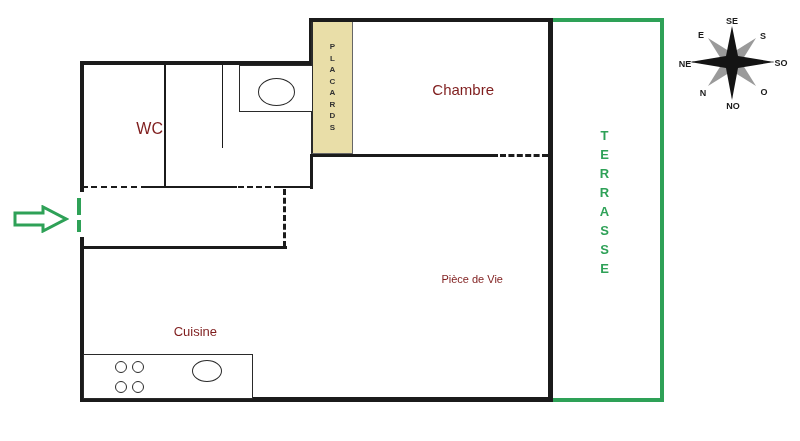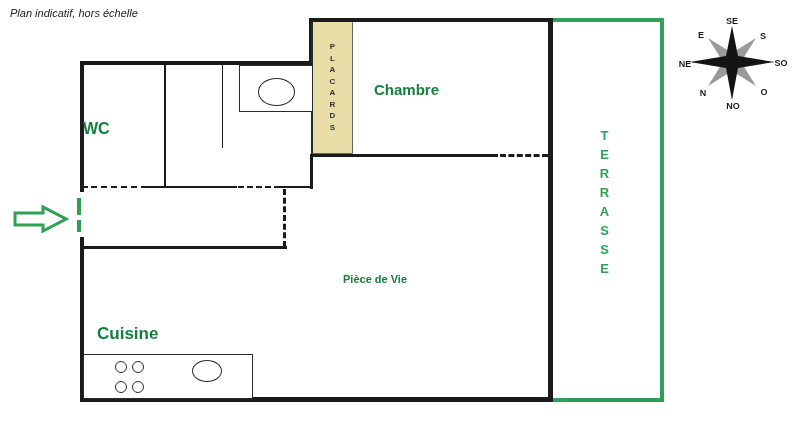--- a/index.html
+++ b/index.html
@@ -9,39 +9,38 @@
     --compass_gray:#9a9a9a;
   }
   *{box-sizing:border-box;margin:0;padding:0}
   body{background:#fff;font-family:"Liberation Sans",sans-serif;}
   .plan{position:relative;width:800px;height:441px;background:#ffffff;overflow:hidden;}
   .abs{position:absolute;}
   .w{position:absolute;background:var(--wall);}
   .dash-h{position:absolute;border-top:2px dashed var(--wall);}
   .dash-h-thick{position:absolute;border-top:3px dashed var(--wall);}
   .dash-v{position:absolute;border-left:3px dashed var(--wall);}
-  .lbl{position:absolute;font-weight:bold;color:#15803d;text-align:left;}
+  .lbl{position:absolute;font-weight:normal;color:#7f1d1d;text-align:right;}
   .note{position:absolute;font-style:italic;font-size:11px;color:#222;font-weight:normal;}
   .fixture{position:absolute;border:1.5px solid #2a2a2a;background:#fff;}
   .round{border-radius:50%;}
   .placards{position:absolute;background:var(--placard_fill);
     border-left:2px solid #2a2a2a;border-right:1px solid #666;border-bottom:1px solid #666;
     display:flex;align-items:center;justify-content:center;}
   .vtext{writing-mode:vertical-rl;text-orientation:upright;font-weight:bold;}
   .placards .vtext{font-size:8px;letter-spacing:2.5px;color:#333;}
   .terrasse-box{position:absolute;border:4px solid var(--green);border-left:none;background:transparent;}
   .terrasse-lbl{position:absolute;font-size:13px;letter-spacing:4px;color:var(--green);}
   .green-dash{position:absolute;background:var(--green);}
 </style>
 </head>
 <body>
 
 <div class="plan">
 
-  <div class="note" style="left:10px;top:7px;">Plan indicatif, hors échelle</div>
 
   <div class="terrasse-box" style="left:553px;top:18px;width:111px;height:384px;"></div>
   <div class="terrasse-lbl vtext" style="left:597px;top:128px;">TERRASSE</div>
 
   <div class="w" style="left:80px;top:61px;width:233px;height:4px;"></div>
   <div class="w" style="left:309px;top:20px;width:4px;height:43px;"></div>
   <div class="w" style="left:309px;top:18px;width:244px;height:4px;"></div>
   <div class="w" style="left:548px;top:18px;width:5px;height:384px;"></div>
   <div class="w" style="left:80px;top:397px;width:473px;height:5px;"></div>
   <div class="w" style="left:80px;top:61px;width:4px;height:131px;"></div>
@@ -76,21 +75,21 @@
 
   <svg class="abs" style="left:13px;top:205px;" width="56" height="28" viewBox="0 0 56 28">
     <polygon points="2,8 30,8 30,2 53,14 30,26 30,20 2,20" fill="#ffffff" style="stroke:var(--green)" stroke-width="3"></polygon>
   </svg>
   <div class="green-dash" style="left:77px;top:198px;width:4px;height:17px;"></div>
   <div class="green-dash" style="left:77px;top:220px;width:4px;height:12px;"></div>
 
   <div class="lbl" style="left:83px;top:120px;width:80px;font-size:16px;">WC</div>
   <div class="lbl" style="left:374px;top:81px;width:120px;font-size:15px;">Chambre</div>
   <div class="lbl" style="left:343px;top:273px;width:160px;font-size:11px;">Pièce de Vie</div>
-  <div class="lbl" style="left:97px;top:324px;width:120px;font-size:17px;">Cuisine</div>
+  <div class="lbl" style="left:97px;top:324px;width:120px;font-size:13px;">Cuisine</div>
 
   <svg class="abs" style="left:672px;top:8px;" width="120" height="112" viewBox="0 0 120 112">
     <line x1="16" y1="54" x2="104" y2="54" stroke="#8a8a8a" stroke-width="0.8" stroke-dasharray="2,2"></line>
     <line x1="60" y1="20" x2="60" y2="90" stroke="#bdbdbd" stroke-width="0.6" stroke-dasharray="2,2"></line>
     <polygon points="36,30 60,45 84,30 69,54 84,78 60,63 36,78 51,54" style="fill:var(--compass_gray)"></polygon>
     <polygon points="60,18 66,48 102,54 66,60 60,92 54,60 18,54 54,48" fill="#141414"></polygon>
     <g font-size="9" font-weight="bold" fill="#1a1a1a" text-anchor="middle" font-family="Liberation Sans, sans-serif">
       <text x="60" y="16">SE</text>
       <text x="91" y="31">S</text>
       <text x="109" y="58">SO</text>

